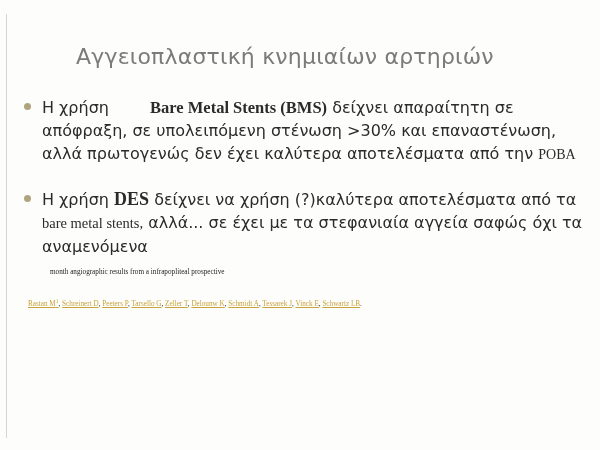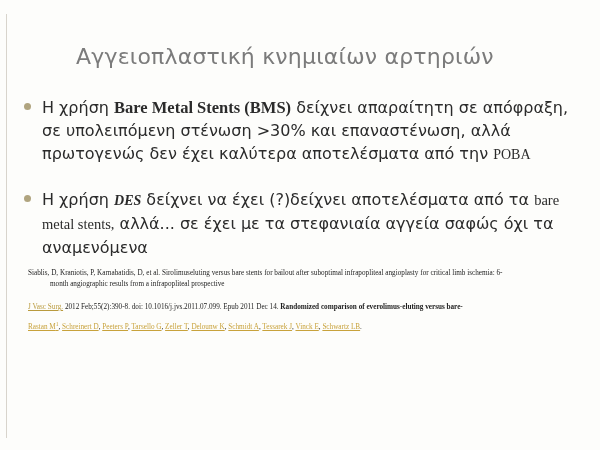--- a/index.html
+++ b/index.html
@@ -66,40 +66,40 @@
   }
   .bullet-text {
     font-family: "Liberation Serif", serif;
     font-size: 16.5px;
     line-height: 23px;
     color: #2b2b2b;
   }
   .bullet-text .bold-sans {
     font-family: "Liberation Serif", serif;
     font-weight: bold;
+    margin-left: 36px;
   }
   .bullet-text .small-serif {
     font-size: 14px;
     text-align: center;
   }
   .bullet-text .greek {
     font-family: "DejaVu Sans", sans-serif;
     font-size: 16px;
   }
 
   .bullet2 .bullet-text {
     font-family: "DejaVu Sans", sans-serif;
     font-size: 16px;
     line-height: 23px;
   }
   .bullet2 .bullet-text .bold-serif {
     font-family: "Liberation Serif", serif;
     font-weight: bold;
-    font-size: 14px;
-    font-style: italic;
+    font-size: 18px;
   }
   .bullet2 .bullet-text .small-serif {
     font-family: "Liberation Serif", serif;
     font-size: 14.5px;
     font-weight: normal;
   }
 
   .cite-small {
     font-family: "Liberation Serif", serif;
     font-size: 7.2px;
@@ -161,35 +161,33 @@
       <div class="bullet-text"><span class="greek">Η χρήση  </span><span class="bold-sans">Bare Metal Stents (BMS)</span><span class="greek"> δείχνει απαραίτητη σε απόφραξη, σε υπολειπόμενη στένωση &gt;30% και επαναστένωση, αλλά πρωτογενώς δεν έχει καλύτερα αποτελέσματα από την </span><span class="small-serif">POBA</span></div>
     </div>
 
     <div class="sp11"></div>
 
 
     <div class="sp11"></div>
 
     <div class="bullet-row bullet2">
       <span class="bullet-dot"></span>
-      <div class="bullet-text"><span>Η χρήση </span><span class="bold-serif">DES</span><span> δείχνει να έχει (?)δείχνει αποτελέσματα από τα </span><span class="small-serif">bare metal stents,</span><span> αλλά... σε έχει με τα στεφανιαία αγγεία σαφώς όχι τα αναμενόμενα</span></div>
+      <div class="bullet-text"><span>Η χρήση </span><span class="bold-serif">DES</span><span> δείχνει να χρήση (?)καλύτερα αποτελέσματα από τα </span><span class="small-serif">bare metal stents,</span><span> αλλά... σε έχει με τα στεφανιαία αγγεία σαφώς όχι τα αναμενόμενα</span></div>
     </div>
 
     <div class="sp9"></div>
 
     <div class="cite-block">
-      <div class="ln">Siablis, D, Kraniotis, P, Karnabatidis, D, et al. Sirolimuseluting versus bare stents for bailout after suboptimal infrapopliteal  angioplasty for critical limb ischemia: 6-</div>
       <div class="ln indent">month angiographic results from a infrapopliteal prospective</div>
       <div class="sp6"></div>
     </div>
 
     <div class="sp6"></div>
 
     <div class="cite-block">
-      <div class="ln"><a class="link blue" href="#">J Vasc Surg.</a><span> 2012 Feb;55(2):390-8. doi: 10.1016/j.jvs.2011.07.099. Epub 2011 Dec 14. </span><b>Randomized comparison of everolimus-eluting versus bare-</b></div>
     </div>
 
     <div class="sp6"></div>
 
     <div class="authors">
       <span class="ln" id="authors-line"><a class="link" href="#">Rastan M<sup>1</sup></a><span>, </span><a class="link" href="#">Schreinert D</a><span>, </span><a class="link" href="#">Peeters P</a><span>, </span><a class="link" href="#">Tarsello G</a><span>, </span><a class="link" href="#">Zeller T</a><span>, </span><a class="link" href="#">Delounw K</a><span>, </span><a class="link" href="#">Schmidt A</a><span>, </span><a class="link" href="#">Tessarek J</a><span>, </span><a class="link" href="#">Vinck E</a><span>, </span><a class="link" href="#">Schwartz LB</a><span>.</span></span>
     </div>
 
   </div>
 </div>

